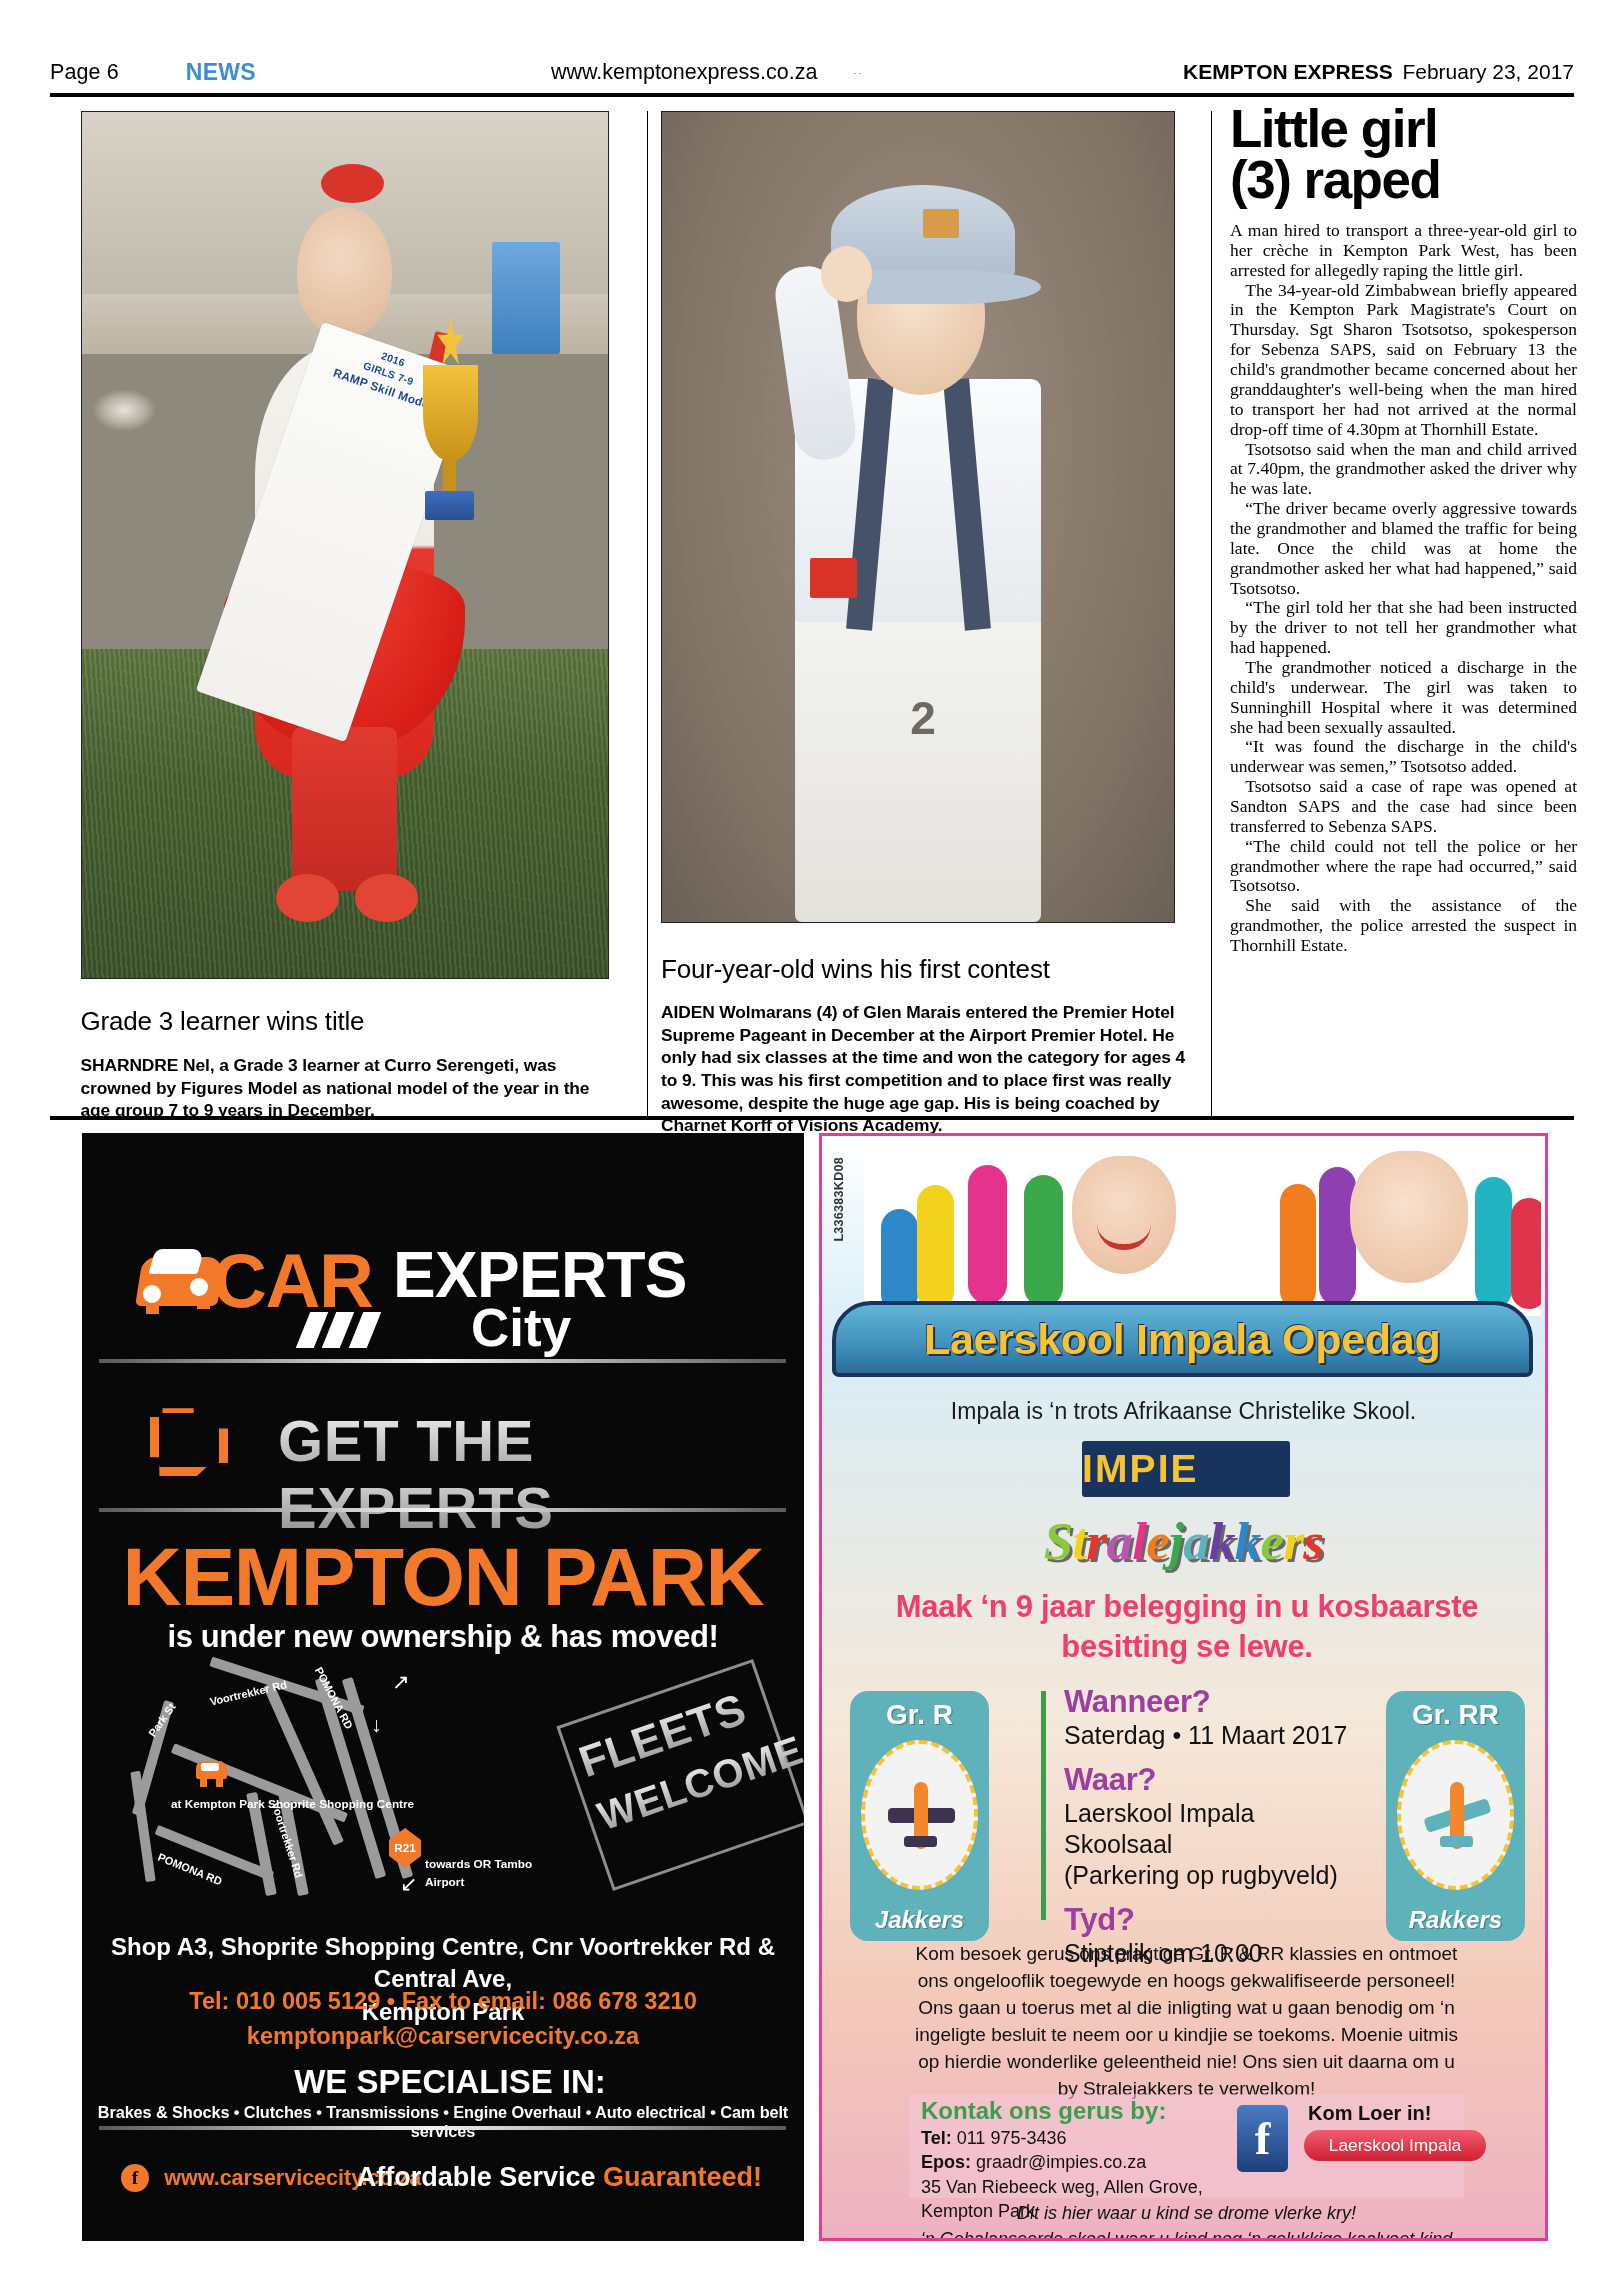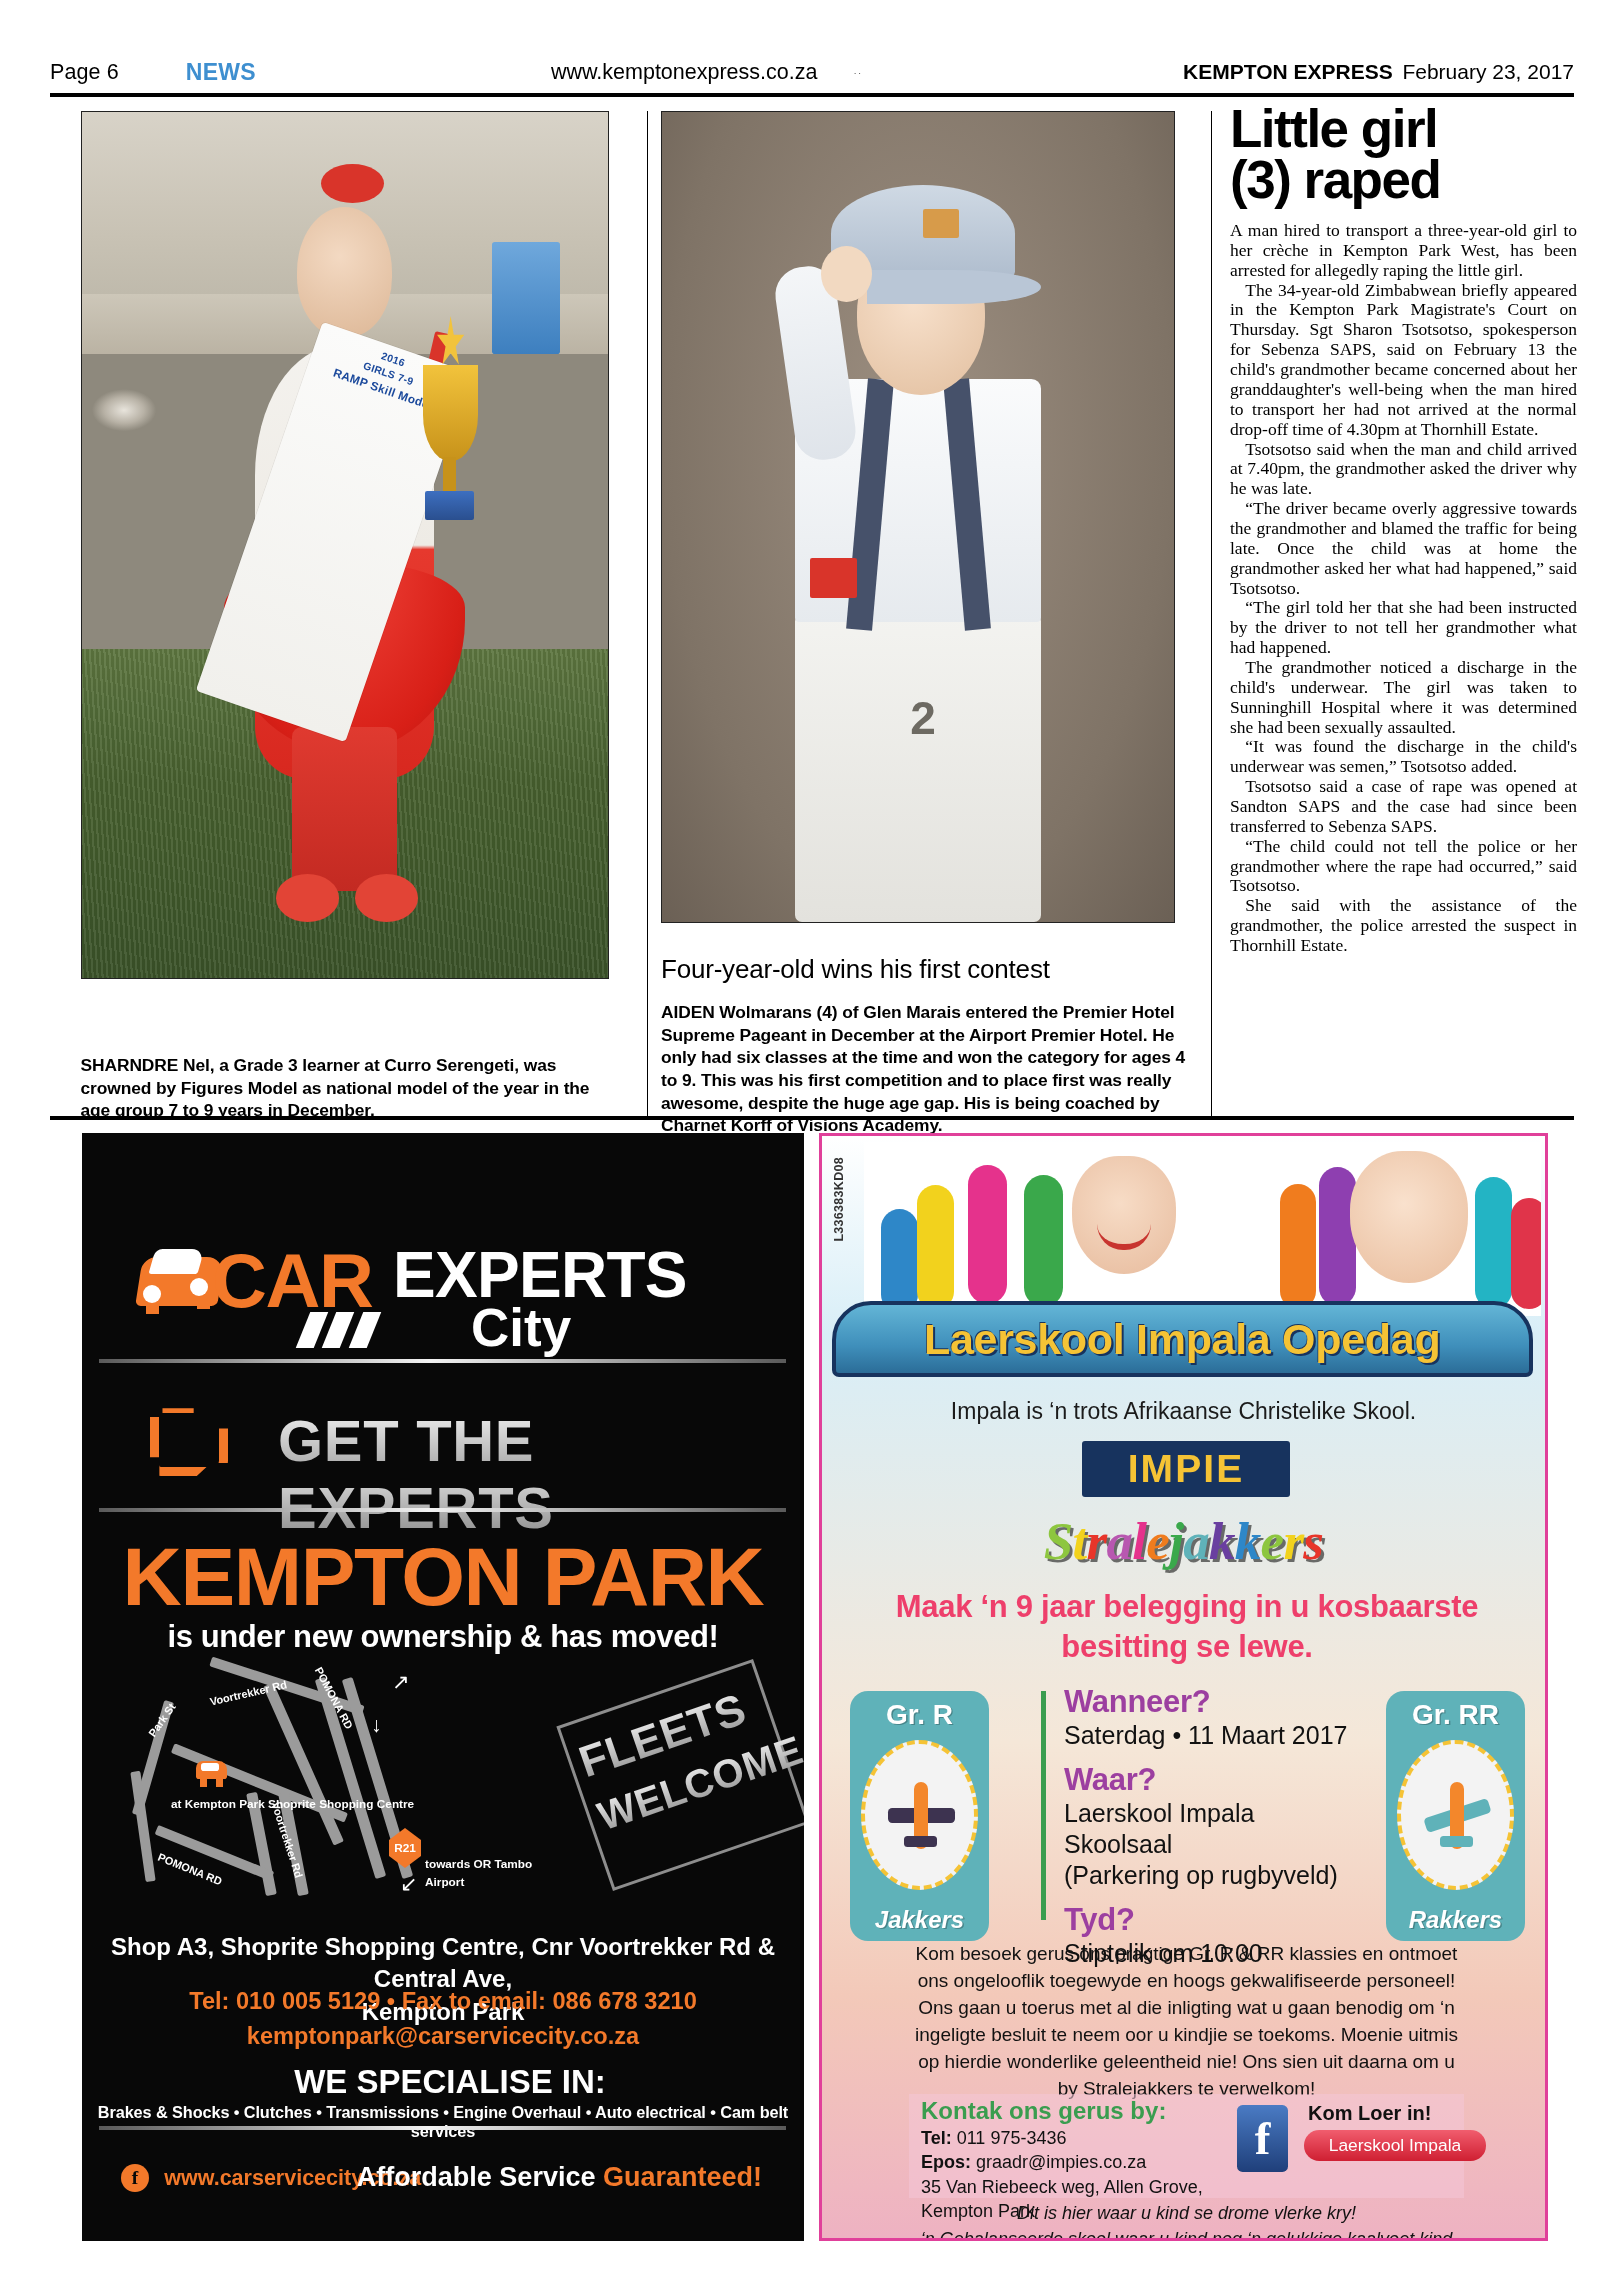--- a/index.html
+++ b/index.html
@@ -277,21 +277,21 @@
     border:4.2px solid #17335e; border-radius:39px 39px 7px 7px;
     display:flex; align-items:center; justify-content:center;
   }
   .imp-banner span { font-size:43px; font-weight:700; color:#f5c335;
                      text-shadow: 2.1px 2.1px 0 #17335e, -0.7px -0.7px 0 #17335e; letter-spacing:-0.3px; }
 
   .imp-sub { position:absolute; left:0; top:262px; width:100%; text-align:center;
              font-size:23px; font-weight:400; color:#1b1b1b; }
 
   .imp-impie { position:absolute; left:260px; top:305px; width:208px; height:56px;
-               background:#17335e; border-radius:3px; display:flex; align-items:center; justify-content:center; }
+               background:#17335e; border-radius:3px; display:flex; align-items:center; justify-content:flex-start; }
   .imp-impie span { font-size:39px; font-weight:700; color:#f5c335; letter-spacing:2.1px; }
 
   .imp-stral { position:absolute; left:0; top:375px; width:100%; text-align:center;
                font-family:"Liberation Serif", serif; font-size:53px; font-weight:700; font-style:italic;
                letter-spacing:-0.7px; }
   .imp-stral b { font-weight:700; text-shadow: 2.8px 2.8px 0 rgba(0,0,0,.55); }
 
   .imp-maak { position:absolute; left:42px; top:451px; width:646px; text-align:center;
               font-size:31px; font-weight:700; color:#ee3f6b; line-height:1.3; letter-spacing:-0.3px; }
 
@@ -401,20 +401,21 @@
       <div class="sb-arm"></div>
       <div class="sb-head"></div>
       <div class="sb-cap"></div>
         <div class="sb-peak"></div>
         <div class="sb-patch"></div>
       <div class="sb-hand"></div>
       <div class="sb-num">2</div>
     </div>
   </div>
 
+  <div class="cap-head cap-girl-head">Grade 3 learner wins title</div>
   <div class="cap-body cap-girl-body">SHARNDRE Nel, a Grade 3 learner at Curro Serengeti, was crowned by Figures Model as national model of the year in the age group 7 to 9 years in December.</div>
 
   <div class="cap-head cap-boy-head">Four-year-old wins his first contest</div>
   <div class="cap-body cap-boy-body">AIDEN Wolmarans (4) of Glen Marais entered the Premier Hotel Supreme Pageant in December at the Airport Premier Hotel. He only had six classes at the time and won the category for ages 4 to 9. This was his first competition and to place first was really awesome, despite the huge age gap. His is being coached by Charnet Korff of Visions Academy.</div>
 
   <div class="story">
     <div class="story-head">
       <div>Little girl</div>
       <div>(3) raped</div>
     </div>

